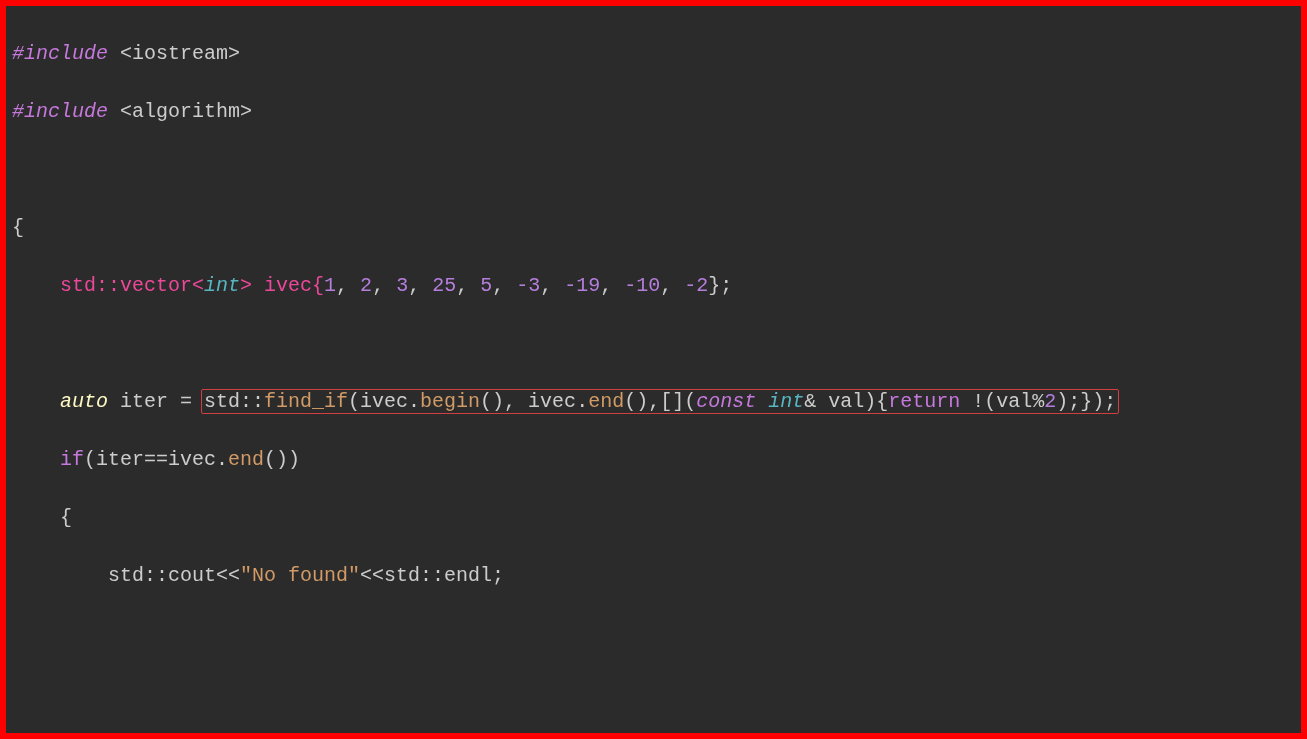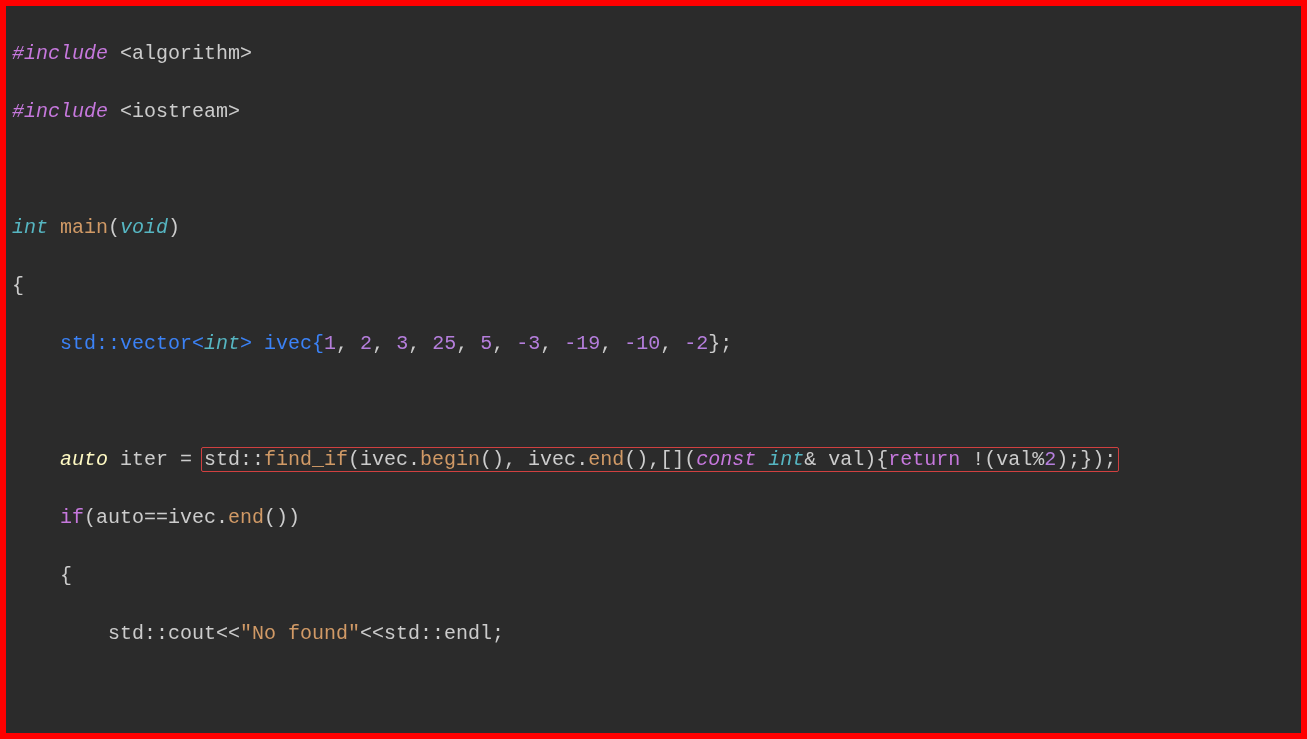--- a/index.html
+++ b/index.html
@@ -28,43 +28,42 @@
   .t-preproc { color: #c678dd; font-style: italic; }
   .t-preproc-head { color: #cccccc; }
   .t-type { color: #56b6c2; font-style: italic; }
   .t-fn { color: #d19a66; }
   .t-punc { color: #cccccc; }
   .t-num { color: #b57edc; }
   .t-auto { color: #fef9c3; font-style: italic; }
   .t-kw { color: #c678dd; }
   .t-str { color: #d19a66; }
   .t-const { color: #c678dd; font-style: italic; }
-  .t-ident { color: #3b82f6; }
+  .t-ident { color: #ec4899; }
   .t-call { color: #d19a66; }
   .highlight-box {
     border: 1px solid #d04040;
     padding: 0 2px;
     margin: 0 -3px;
     display: inline;
     border-radius: 2px;
   }
 </style>
 </head>
 <body>
 
 <div class="editor">
+<div><span class="t-preproc">#include</span><span class="t-preproc-head"> &lt;iostream&gt;</span></div>
 <div><span class="t-preproc">#include</span><span class="t-preproc-head"> &lt;algorithm&gt;</span></div>
-<div><span class="t-preproc">#include</span><span class="t-preproc-head"> &lt;iostream&gt;</span></div>
 <div> </div>
-<div><span class="t-type">int</span><span class="t-fn"> main</span><span class="t-punc">(</span><span class="t-type">void</span><span class="t-punc">)</span></div>
 <div><span class="t-punc">{</span></div>
 <div><span>    </span><span class="t-ident">std::vector&lt;</span><span class="t-type">int</span><span class="t-ident">&gt; ivec{</span><span class="t-num">1</span><span>, </span><span class="t-num">2</span><span>, </span><span class="t-num">3</span><span>, </span><span class="t-num">25</span><span>, </span><span class="t-num">5</span><span>, </span><span class="t-num">-3</span><span>, </span><span class="t-num">-19</span><span>, </span><span class="t-num">-10</span><span>, </span><span class="t-num">-2</span><span>};</span></div>
 <div> </div>
 <div><span>    </span><span class="t-auto">auto</span><span> iter = </span><span class="highlight-box"><span>std::</span><span class="t-call">find_if</span><span>(ivec.</span><span class="t-call">begin</span><span>(), ivec.</span><span class="t-call">end</span><span>(),[](</span><span class="t-const">const</span><span> </span><span class="t-type">int</span><span>&amp; val){</span><span class="t-kw">return</span><span> !(val%</span><span class="t-num">2</span><span>);});</span></span></div>
-<div><span>    </span><span class="t-kw">if</span><span>(auto==ivec.</span><span class="t-call">end</span><span>())</span></div>
+<div><span>    </span><span class="t-kw">if</span><span>(iter==ivec.</span><span class="t-call">end</span><span>())</span></div>
 <div><span>    {</span></div>
 <div><span>        </span><span>std::cout&lt;&lt;</span><span class="t-str">"No found"</span><span>&lt;&lt;std::endl;</span></div>
 
 
 
 
 
 
 
 

